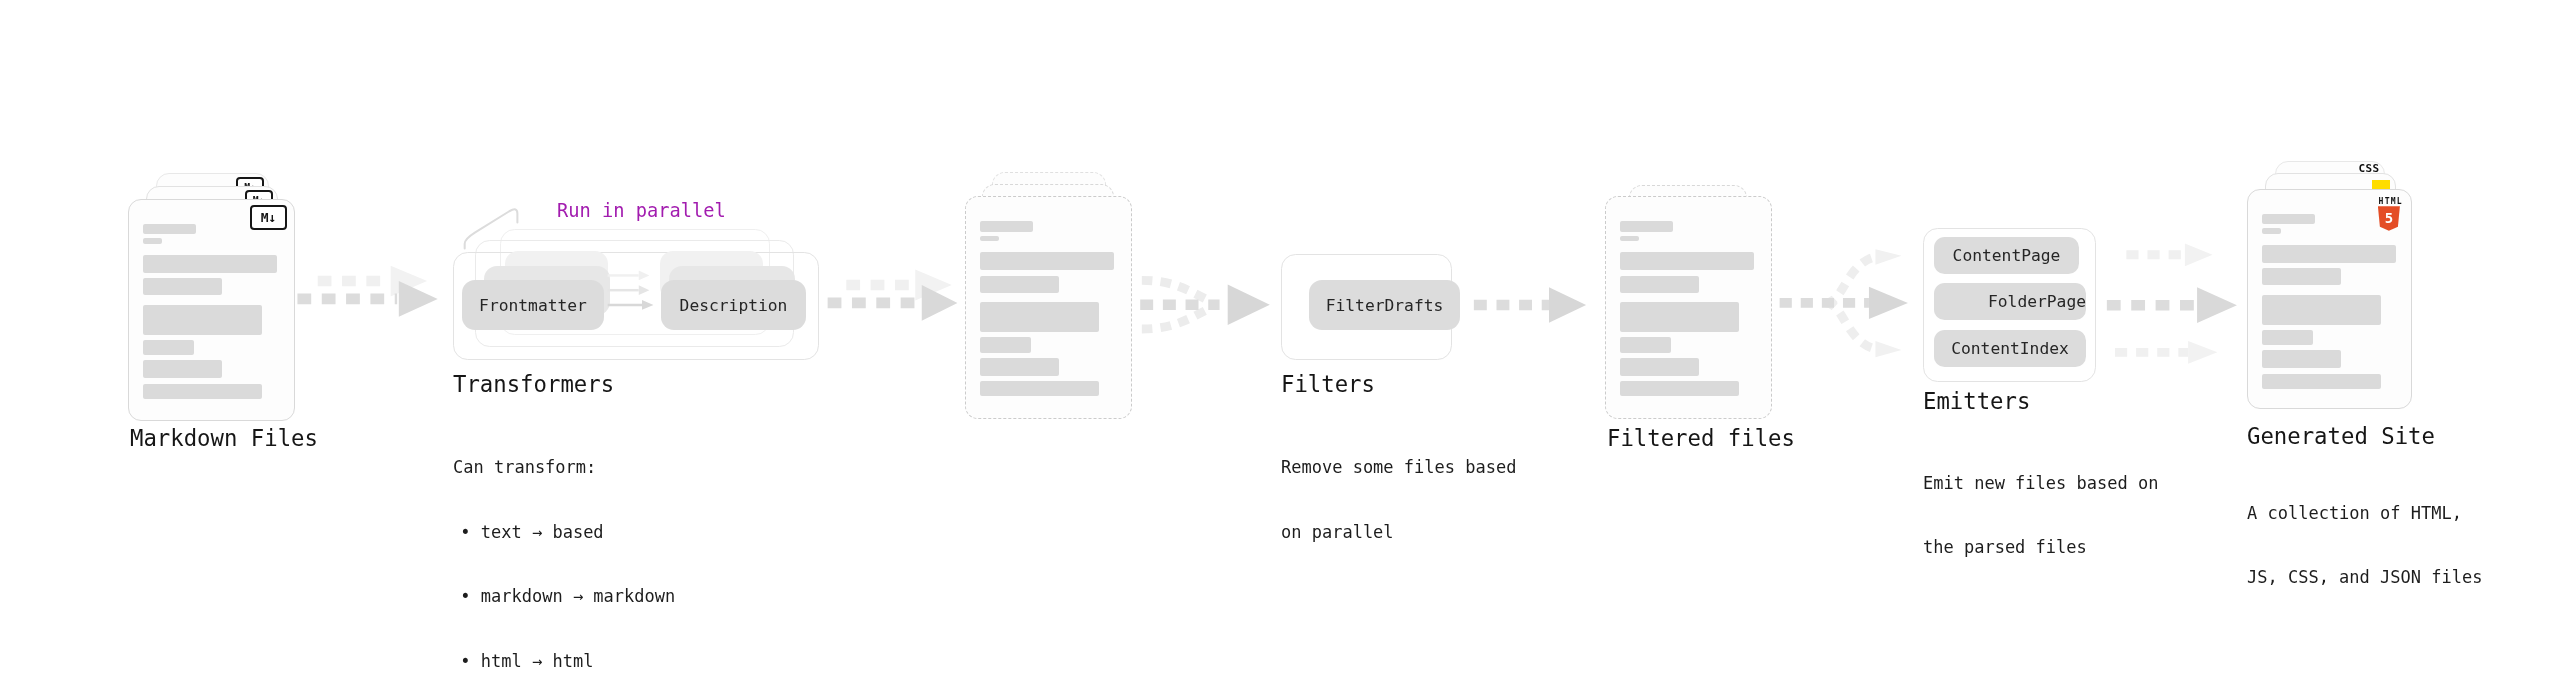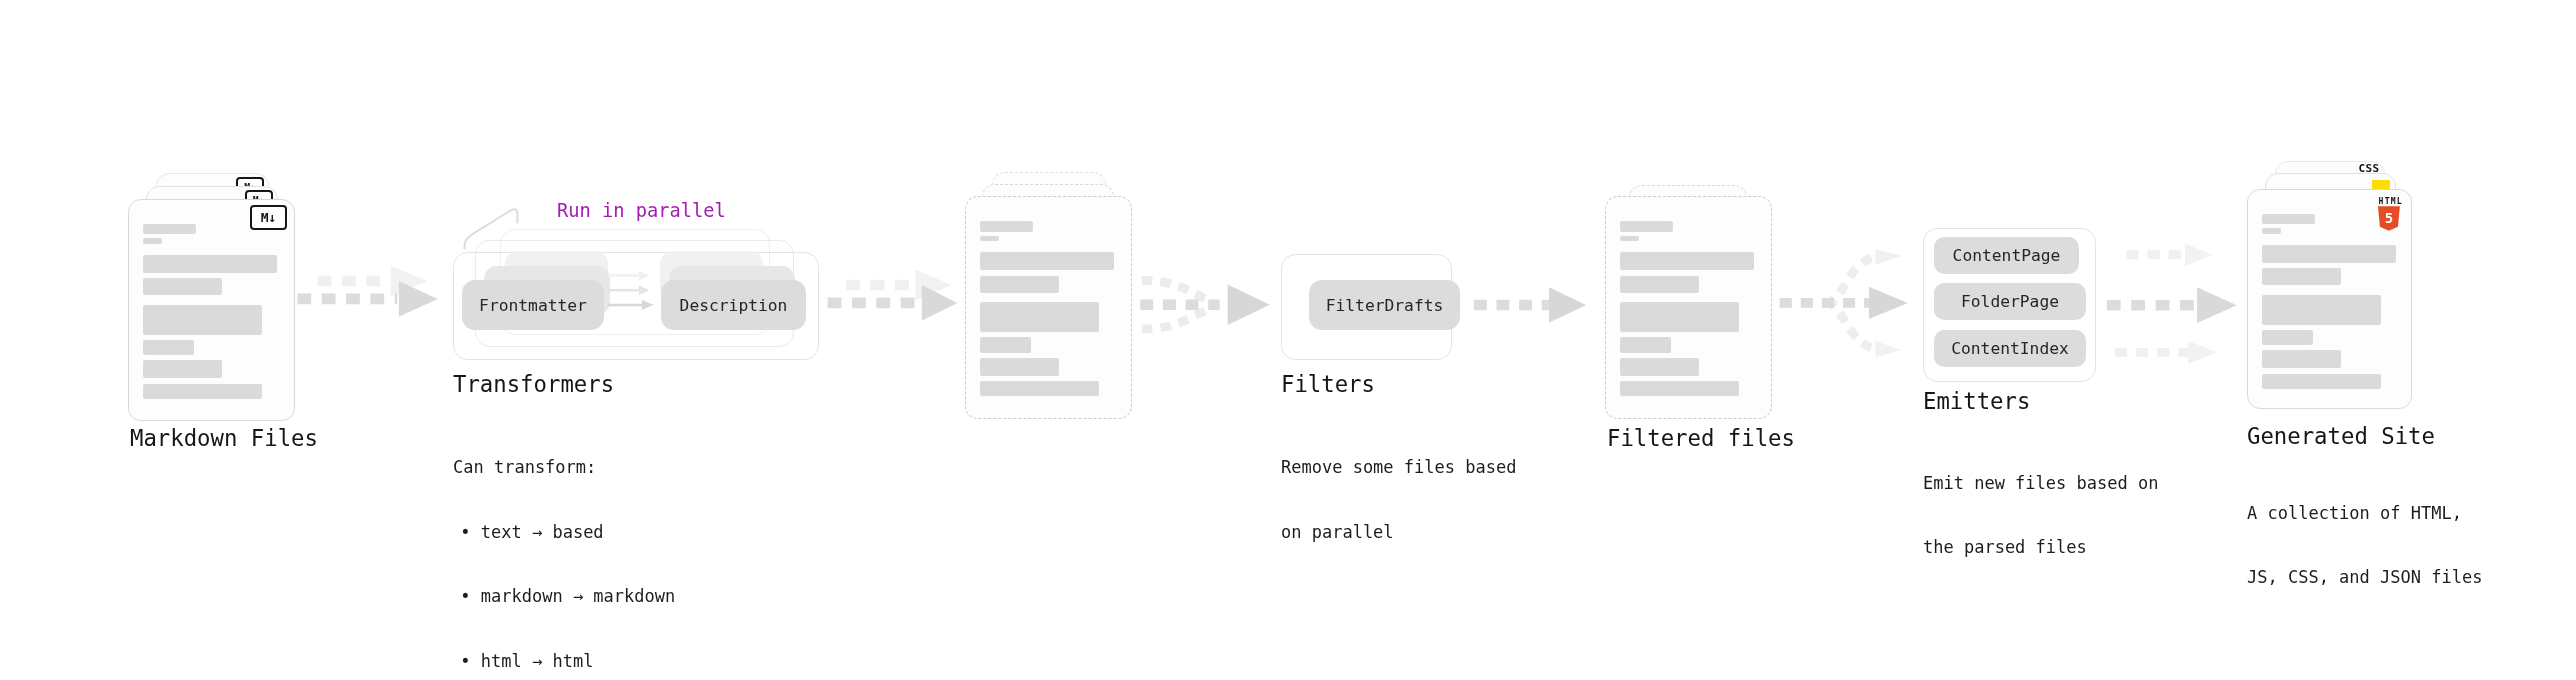--- a/index.html
+++ b/index.html
@@ -210,21 +210,21 @@
     <path d="M58,66 C76,66 80,92 98,110 C104,116 110,120 118,122" fill="none" stroke="#eeeeee" stroke-width="11" stroke-dasharray="13 10"></path>
     <polygon points="120,113 152,124 120,133" fill="#f1f1f1"></polygon>
     <line x1="2" y1="66" x2="112" y2="66" stroke="#dcdcdc" stroke-width="12" stroke-dasharray="15 11"></line>
     <polygon points="112,46 160,66 112,86" fill="#d7d7d7"></polygon>
   </svg>
 
   <div class="obox white" style="left:1923px;top:228px;width:173px;height:154px;"></div>
   <div class="pill" style="left:1934px;top:237px;width:145px;height:37px;border-radius:10.6px;">
     <span>ContentPage</span>
   </div>
-  <div class="pill" style="left:1934px;top:283px;width:152px;height:37px;border-radius:10.6px;">
+  <div class="pill" style="left:1934px;top:283px;width:152px;height:37px;border-radius:10.6px;justify-content:flex-end;">
     <span>FolderPage</span>
   </div>
   <div class="pill" style="left:1934px;top:330px;width:152px;height:37px;border-radius:10.6px;">
     <span>ContentIndex</span>
   </div>
   <div class="caption" style="left:1923px;top:388px;">
     <div class="h">Emitters</div>
     <div class="sub" style="margin-top:14.6px;">
       <div>Emit new files based on</div>
       <div>the parsed files</div>

